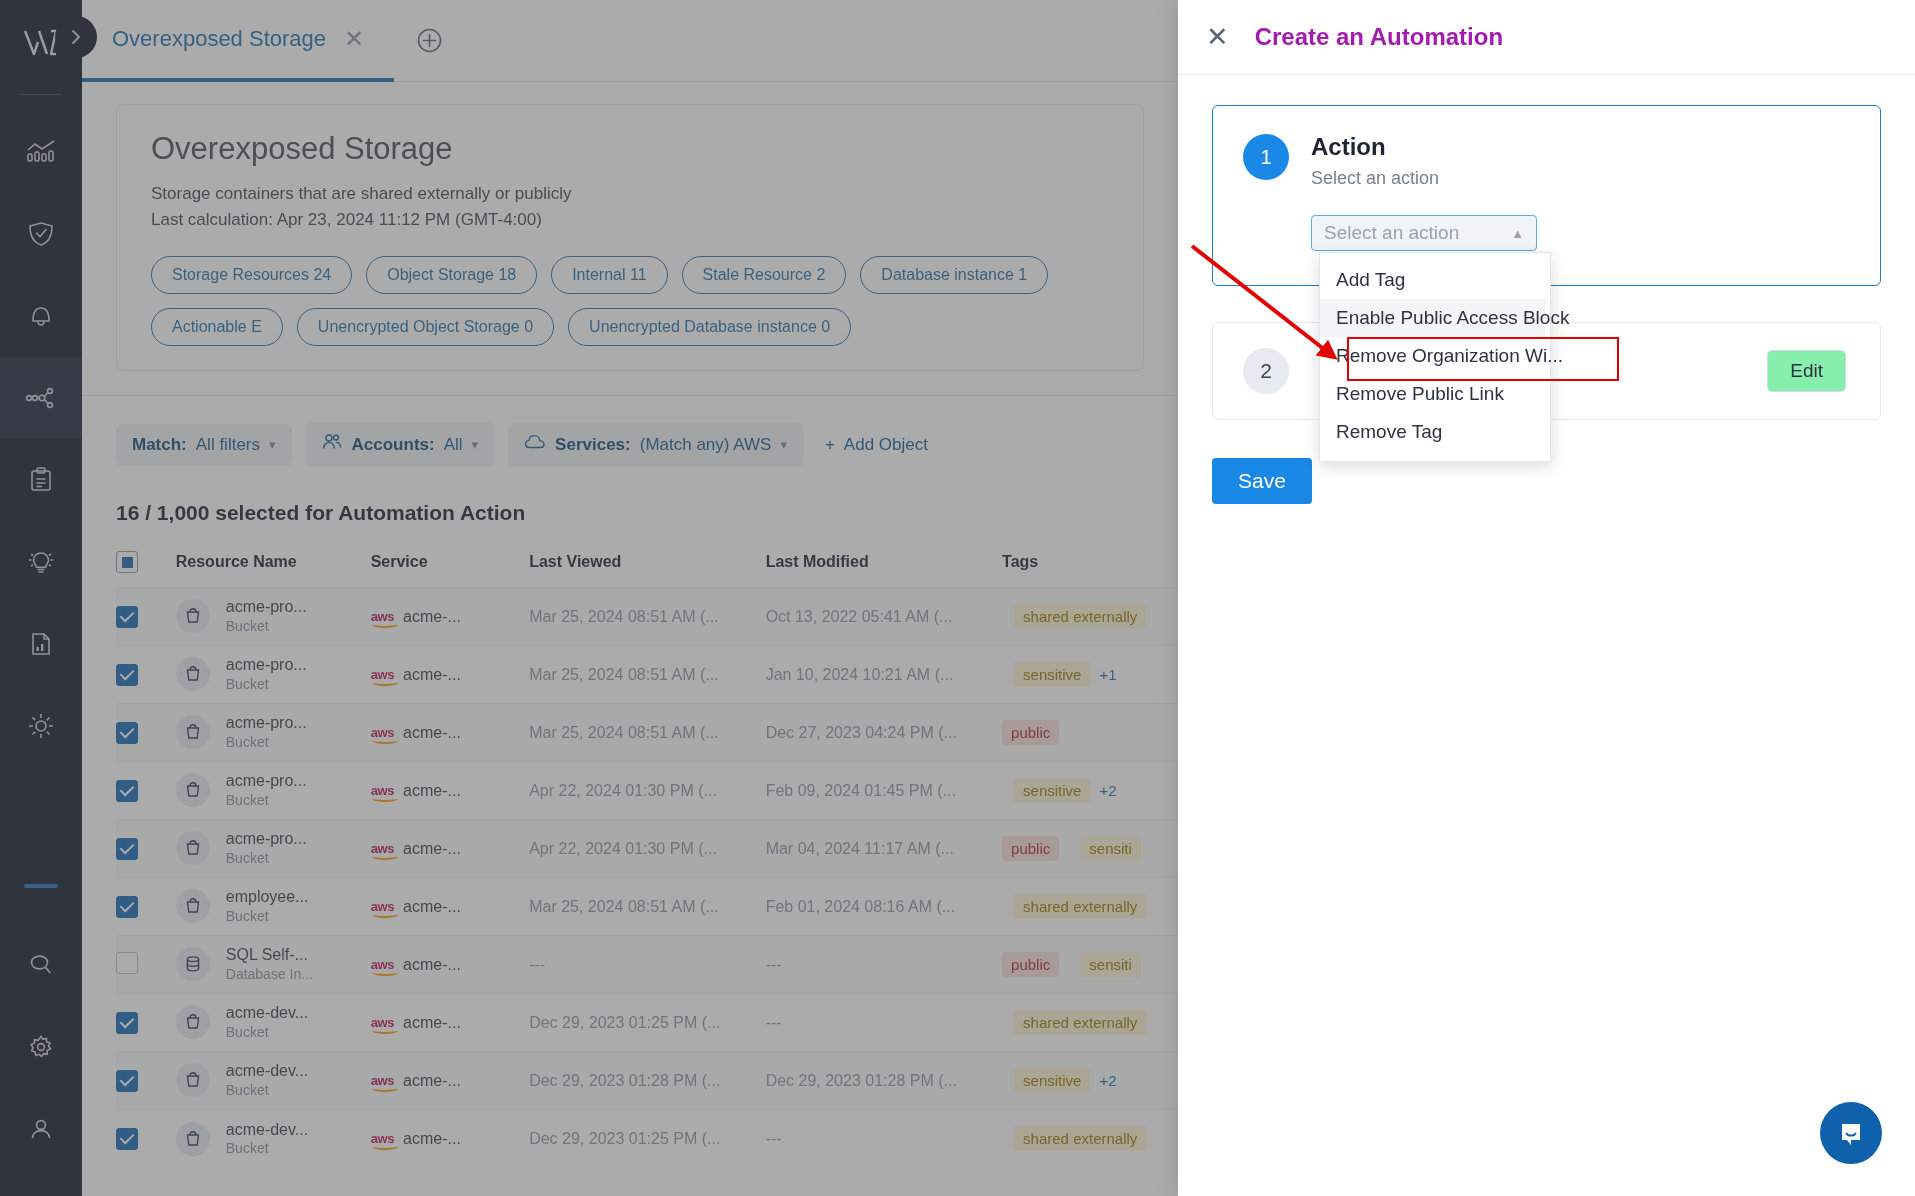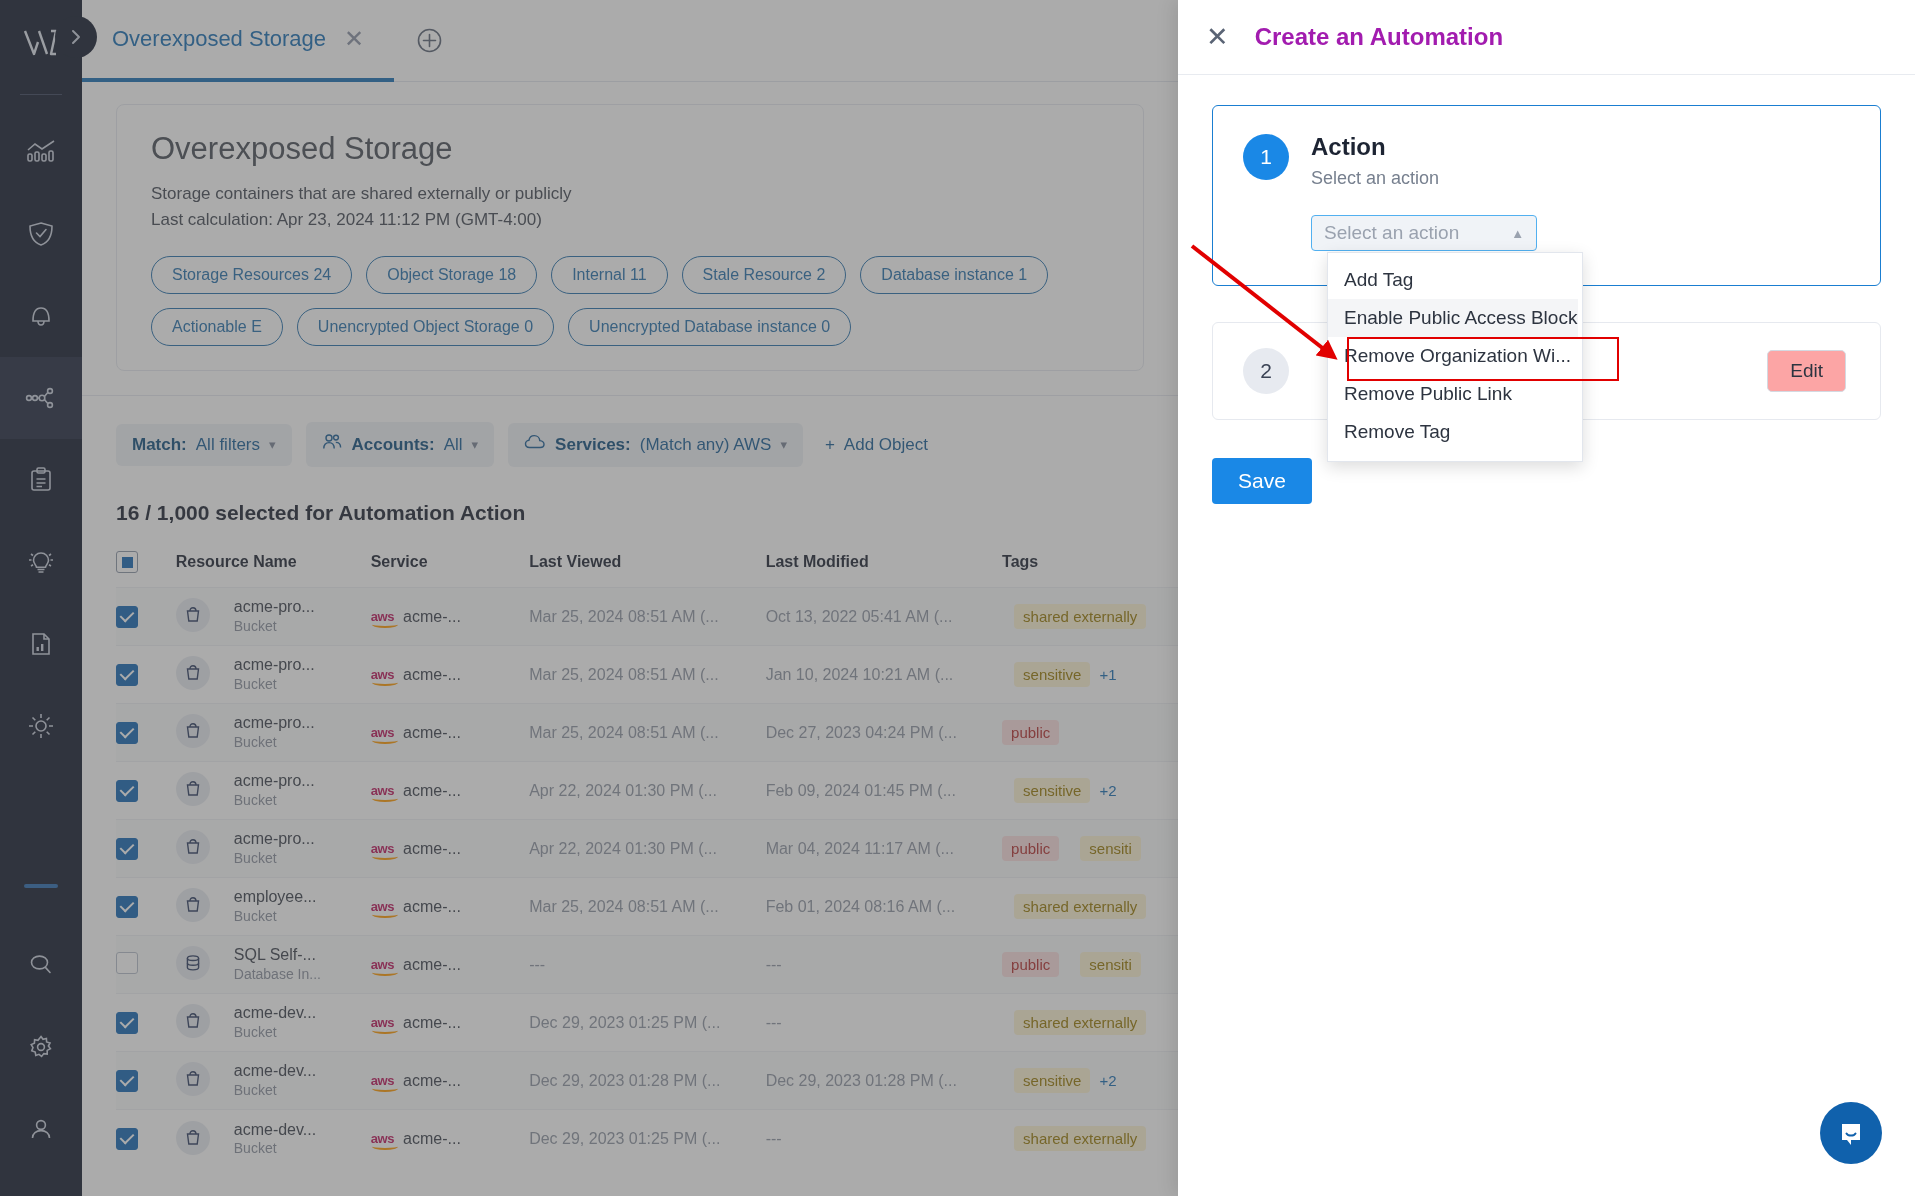--- a/index.html
+++ b/index.html
@@ -165,21 +165,21 @@
   .cbox.checked::after {
     content: ""; width: 6px; height: 11px;
     border: solid #fff; border-width: 0 2.5px 2.5px 0;
     transform: rotate(45deg) translate(-1px,-1px);
   }
   .cbox.indeterminate { border-color: #8d97a8; }
   .cbox.indeterminate::after {
     content: ""; width: 11px; height: 11px; background: #1669b5;
   }
 
-  .name-cell { display: flex; align-items: flex-start; gap: 24px; }
+  .name-cell { display: flex; align-items: center; gap: 16px; }
   .res-icon {
     width: 34px; height: 34px; border-radius: 50%;
     background: #e7eaf0; display: flex; align-items: center; justify-content: center;
     color: #2f3f63; flex: none;
   }
   .name-main { font-size: 16px; color: #3c424d; line-height: 1.15; }
   .name-sub { font-size: 14px; color: #8a919e; line-height: 1.2; }
 
   .svc-cell { display: flex; align-items: center; gap: 9px; font-size: 16px; color: #3c424d; }
   .aws-mark { font-size: 13px; font-weight: 700; color: #be185d; letter-spacing: -0.4px; position: relative; }
@@ -238,22 +238,22 @@
   .select-box {
     height: 36px; border: 1px solid #52b0f0; border-radius: 4px;
     background: #f0f3f7;
     display: flex; align-items: center; justify-content: space-between;
     padding: 0 12px;
     font-size: 19px; color: #9aa2af;
   }
   .select-box .chev { color: #9aa2af; font-size: 13px; }
 
   .option-list {
-    position: absolute; left: 16px; top: 37px;
-    width: 256px;
+    position: absolute; left: 8px; top: 37px;
+    width: 232px;
     background: #fff;
     border: 1px solid #e2e6ed;
     box-shadow: 0 5px 16px rgba(0,0,0,0.14);
     padding: 8px 4px 10px 0;
     z-index: 80;
   }
   .option-item {
     font-size: 19px; color: #2d3440;
     padding: 8px 16px;
     white-space: nowrap;
@@ -262,21 +262,21 @@
 
   .step2-card {
     margin: 36px 34px 0 34px;
     border: 1px solid #e6e9ef; border-radius: 6px;
     height: 98px;
     display: flex; align-items: center; justify-content: space-between;
     padding: 0 34px 0 30px;
   }
   .edit-btn {
     border: 1px solid #d4d9e1; border-radius: 5px;
-    background: #fca5a5; color: #2d3440;
+    background: #86efac; color: #2d3440;
     font-size: 19px; padding: 9px 22px;
   }
   .save-btn {
     margin: 38px 0 0 34px;
     background: #1a88e6; color: #fff;
     border: none; border-radius: 4px;
     font-size: 21px; padding: 11px 26px;
   }
 
   

